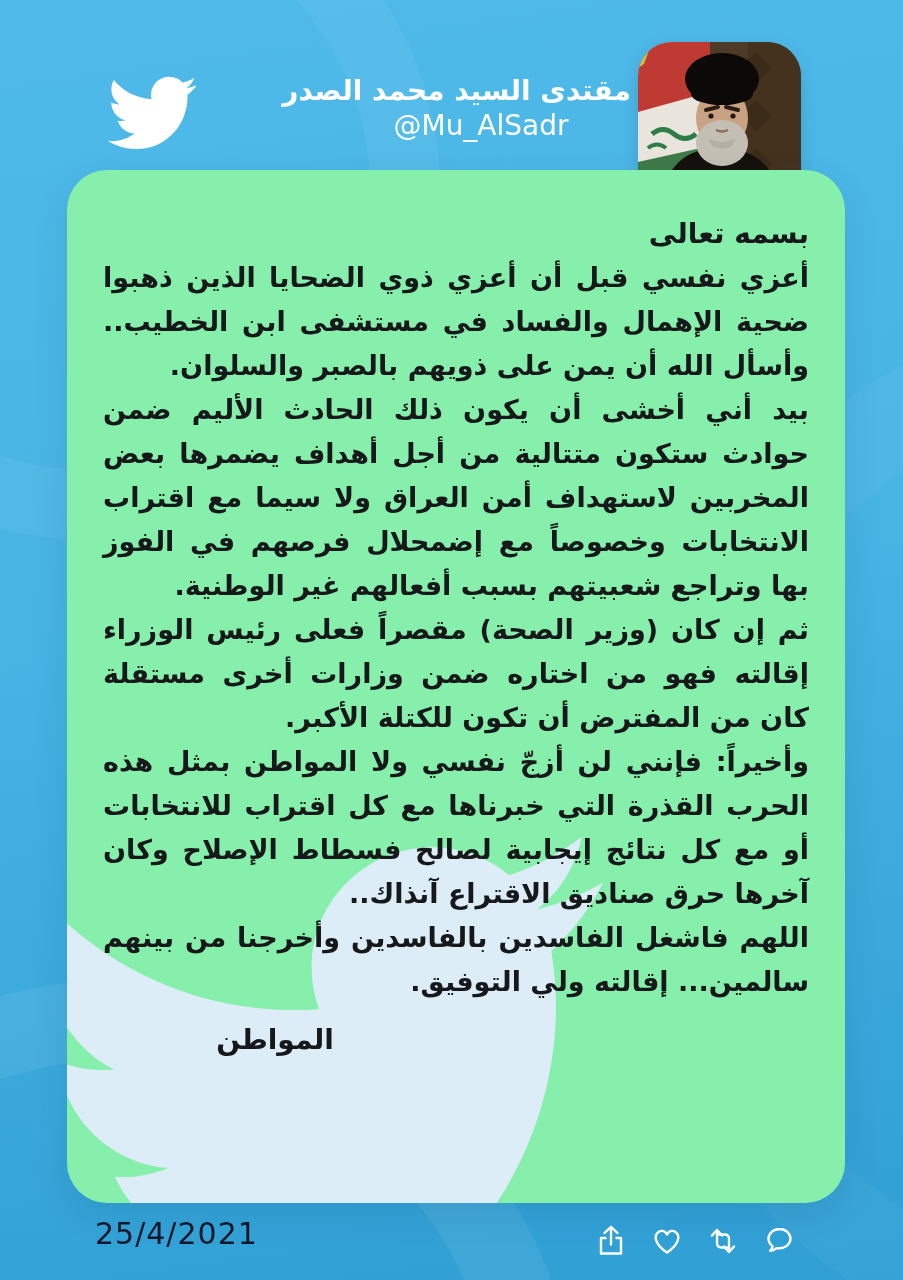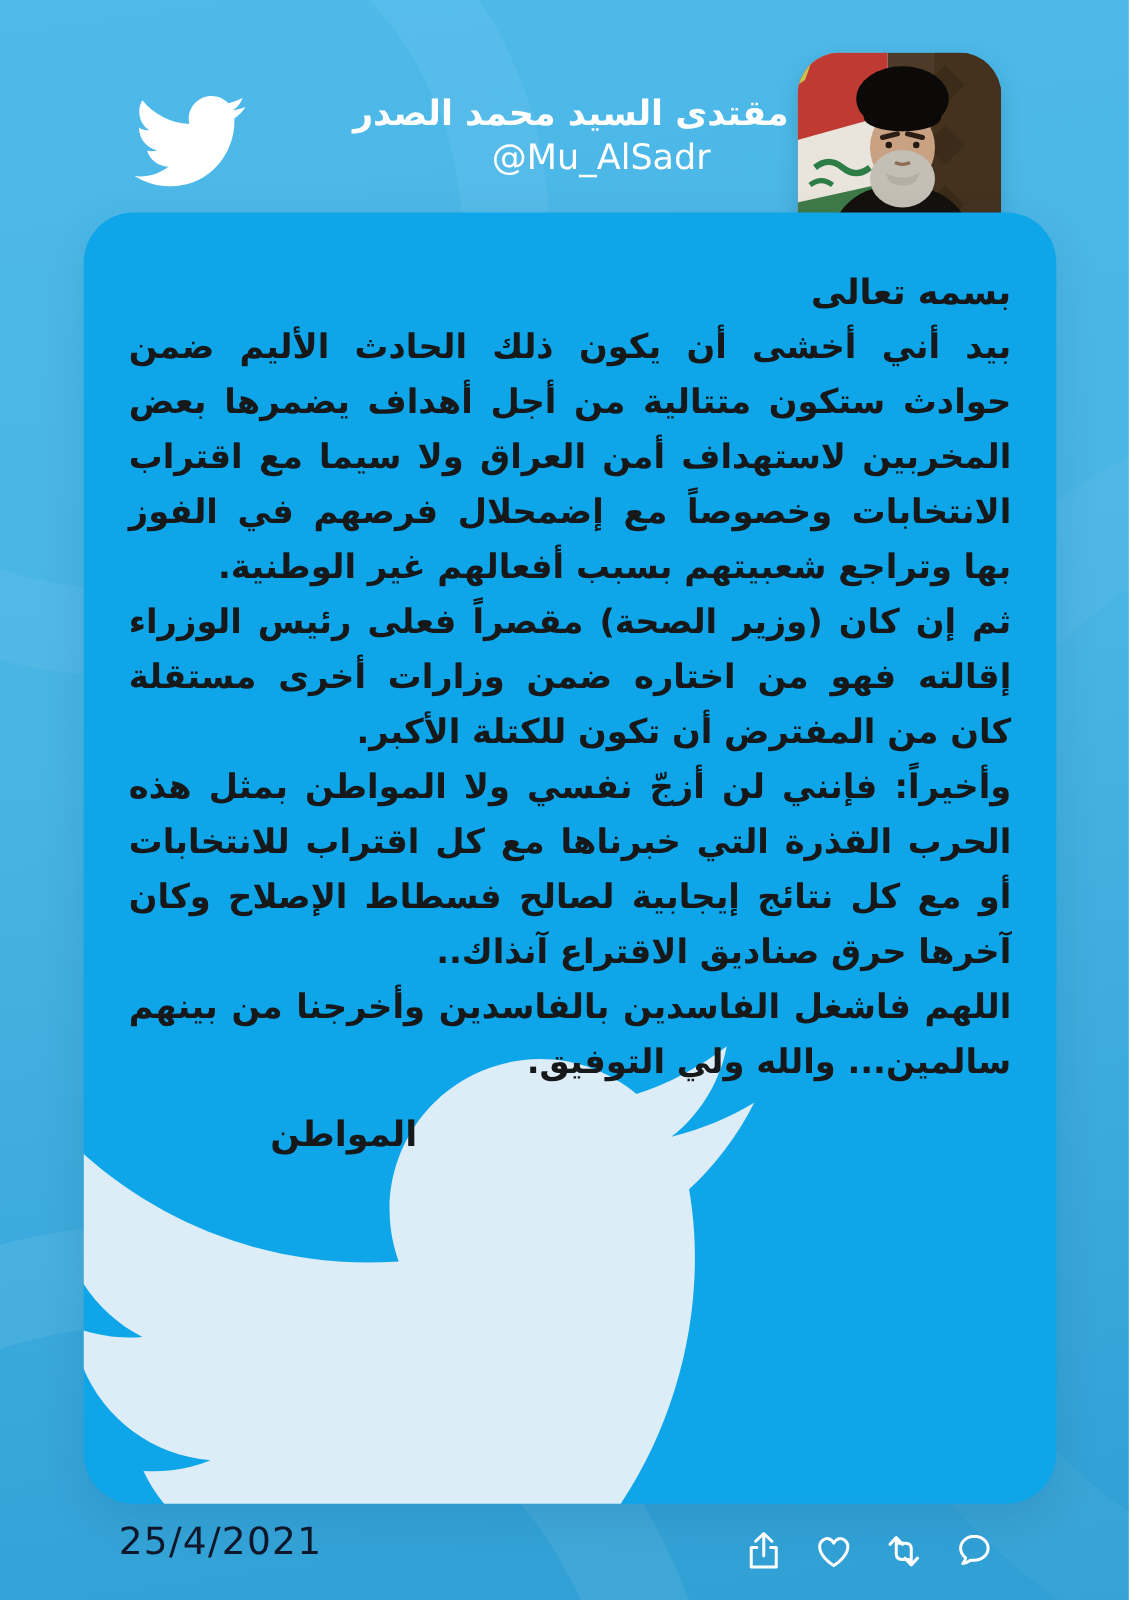--- a/index.html
+++ b/index.html
@@ -16,21 +16,21 @@
 
   
   .logo{position:absolute;left:104px;top:66px;width:94px;height:94px;}
   .names{position:absolute;left:331px;top:74px;width:300px;text-align:center;color:#ffffff;direction:rtl;}
   .display-name{font-size:28px;font-weight:bold;line-height:34px;white-space:nowrap;}
   .handle{font-size:28px;line-height:36px;direction:ltr;text-align:center;}
   .avatar{position:absolute;left:638px;top:42px;width:163px;height:162px;border-radius:34px;overflow:hidden;
           box-shadow:0 6px 16px rgba(0,50,80,.18);}
 
   
-  .card{position:absolute;left:67px;top:170px;width:778px;height:1033px;background:#0ea5e9;
+  .card{position:absolute;left:67px;top:170px;width:778px;height:1033px;background:#86efac;
         border-radius:40px;overflow:hidden;box-shadow:0 12px 34px rgba(0,60,95,.12);}
   .watermark{position:absolute;left:-50px;top:620px;width:620px;height:620px;transform:rotate(-7deg);}
   .card-content{position:relative;padding:42px 36px 0 36px;direction:rtl;color:#17181a;}
   .heading{font-size:28px;font-weight:bold;line-height:44px;text-align:right;}
   .para{font-size:27px;font-weight:bold;line-height:44px;text-align:justify;margin:0;}
   .signature{width:320px;margin:16px auto 0 auto;margin-left:12px;margin-right:auto;
              text-align:center;font-size:28px;font-weight:bold;line-height:40px;}
 
   
   .date{position:absolute;left:95px;top:1216px;color:#0f172a;font-size:30px;letter-spacing:1px;}
@@ -81,24 +81,25 @@
     <path d="M78 88 q6 3 12 0" stroke="#8c6b52" stroke-width="2.5" fill="none"></path>
   </svg>
 </div>
 
 <div class="card">
   <svg class="watermark" viewBox="0 0 24 24" aria-hidden="true">
     <path fill="#dcedf8" d="M23.643 4.937c-.835.37-1.732.62-2.675.733.962-.576 1.7-1.49 2.048-2.578-.9.534-1.897.922-2.958 1.13-.85-.904-2.06-1.47-3.4-1.47-2.572 0-4.658 2.086-4.658 4.66 0 .364.042.718.12 1.06-3.873-.195-7.304-2.05-9.602-4.868-.4.69-.63 1.49-.63 2.342 0 1.616.823 3.043 2.072 3.878-.764-.025-1.482-.234-2.11-.583v.06c0 2.257 1.605 4.14 3.737 4.568-.392.106-.803.162-1.227.162-.3 0-.593-.028-.877-.082.593 1.85 2.313 3.198 4.352 3.234-1.595 1.25-3.604 1.995-5.786 1.995-.376 0-.747-.022-1.112-.065 2.062 1.323 4.51 2.093 7.14 2.093 8.57 0 13.255-7.098 13.255-13.254 0-.2-.005-.402-.014-.602.91-.658 1.7-1.477 2.323-2.41z"></path>
   </svg>
   <div class="card-content">
     <div class="heading">بسمه تعالى</div>
+    <p class="para">أعزي نفسي قبل أن أعزي ذوي الضحايا الذين ذهبوا ضحية الإهمال والفساد في مستشفى ابن الخطيب.. وأسأل الله أن يمن على ذويهم بالصبر والسلوان.</p>
     <p class="para">بيد أني أخشى أن يكون ذلك الحادث الأليم ضمن حوادث ستكون متتالية من أجل أهداف يضمرها بعض المخربين لاستهداف أمن العراق ولا سيما مع اقتراب الانتخابات وخصوصاً مع إضمحلال فرصهم في الفوز بها وتراجع شعبيتهم بسبب أفعالهم غير الوطنية.</p>
     <p class="para">ثم إن كان (وزير الصحة) مقصراً فعلى رئيس الوزراء إقالته فهو من اختاره ضمن وزارات أخرى مستقلة كان من المفترض أن تكون للكتلة الأكبر.</p>
     <p class="para">وأخيراً: فإنني لن أزجّ نفسي ولا المواطن بمثل هذه الحرب القذرة التي خبرناها مع كل اقتراب للانتخابات أو مع كل نتائج إيجابية لصالح فسطاط الإصلاح وكان آخرها حرق صناديق الاقتراع آنذاك..</p>
-    <p class="para">اللهم فاشغل الفاسدين بالفاسدين وأخرجنا من بينهم سالمين... والله ولي التوفيق.</p>
+    <p class="para">اللهم فاشغل الفاسدين بالفاسدين وأخرجنا من بينهم سالمين... إقالته ولي التوفيق.</p>
     <div class="signature">
       <div>المواطن</div>
 
     </div>
   </div>
 </div>
 
 <div class="date">25/4/2021</div>
 
 <div class="actions">

